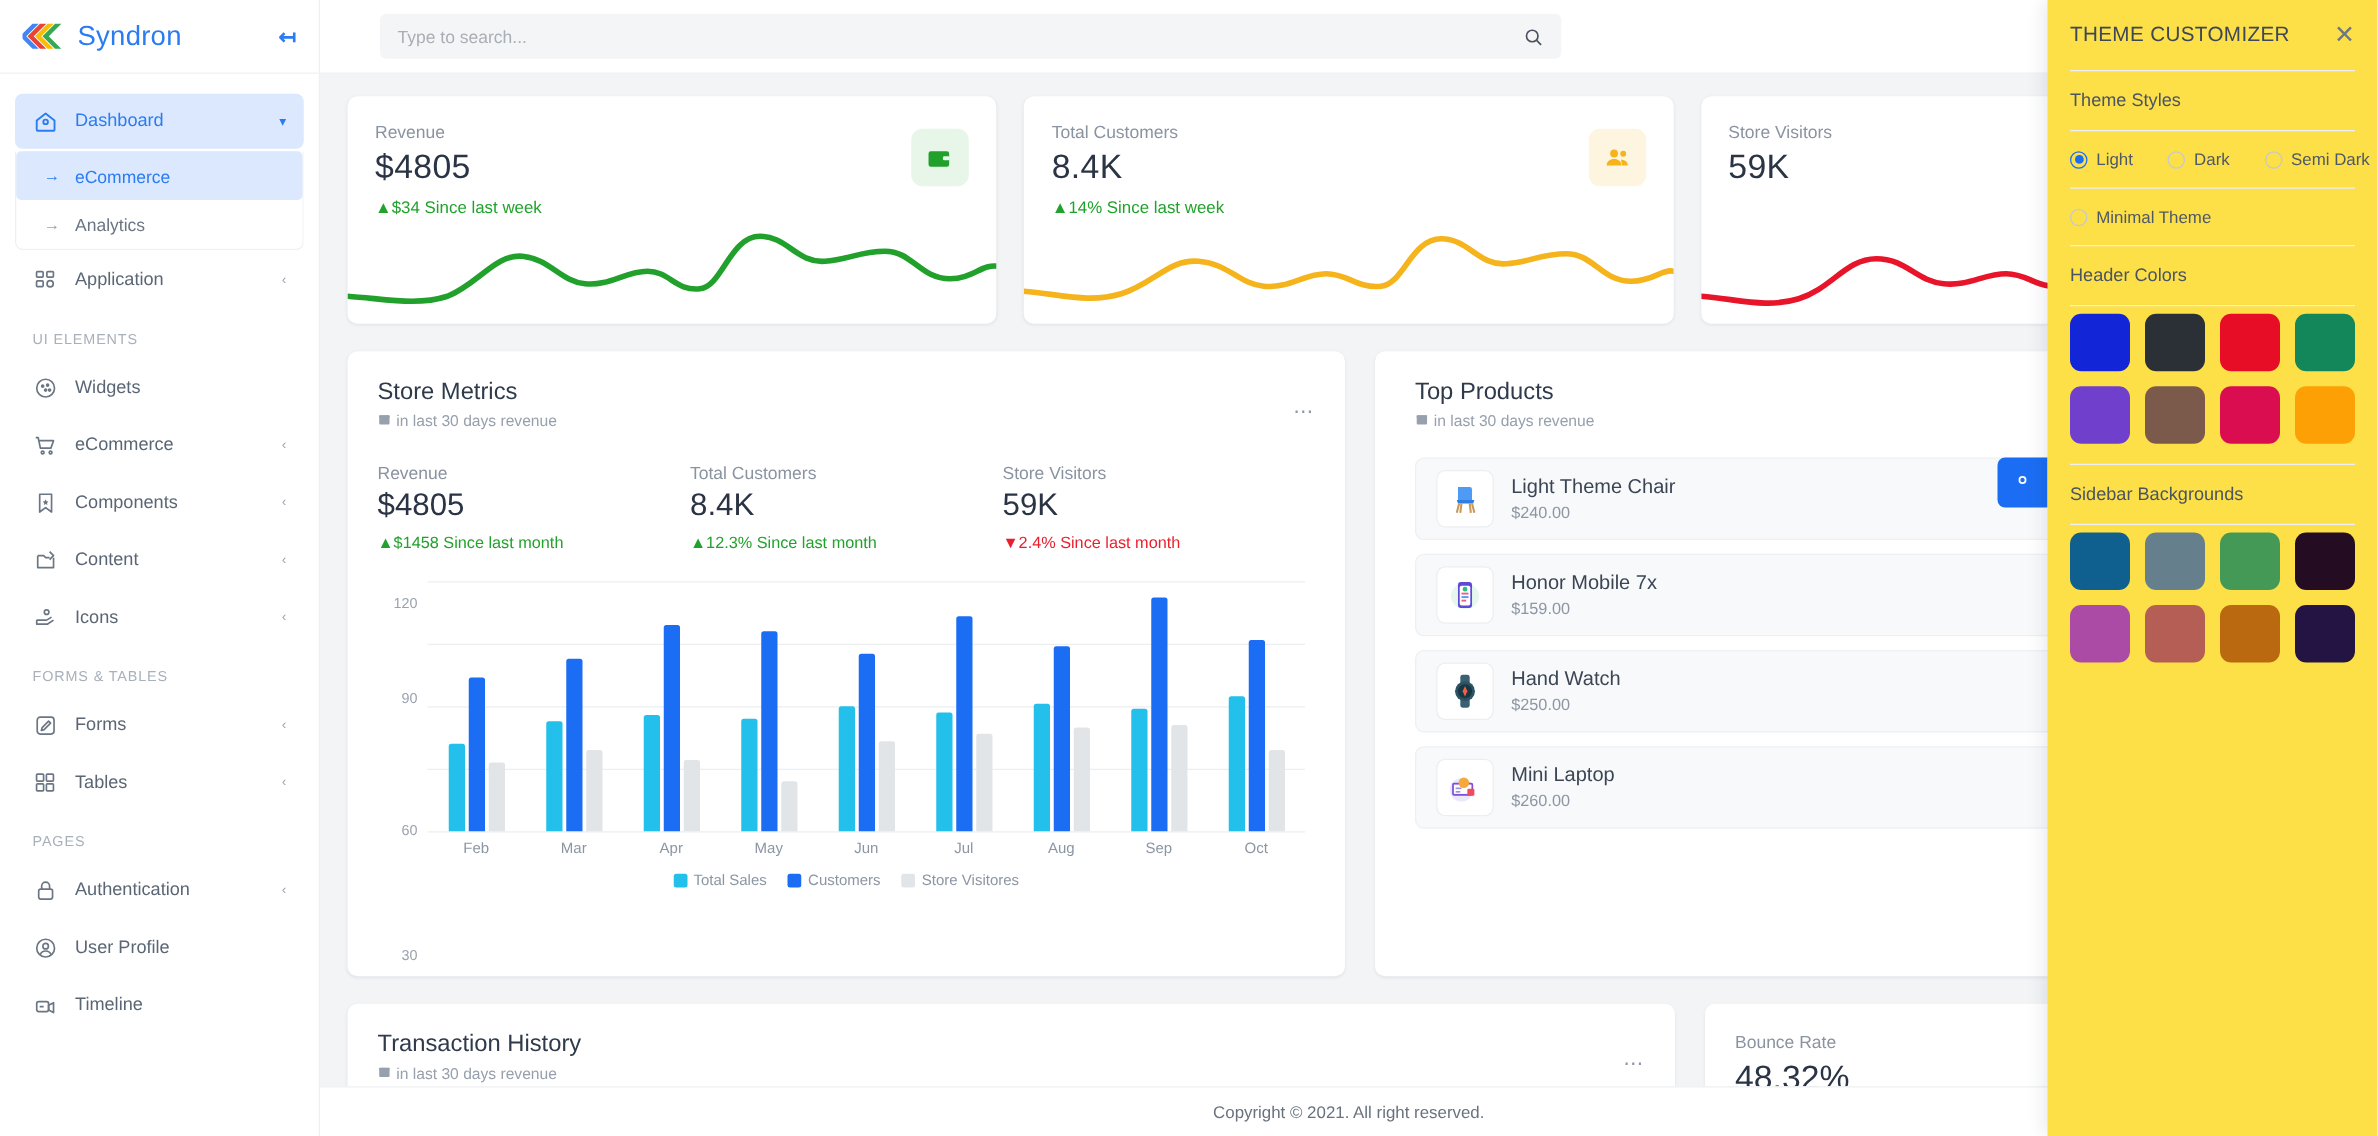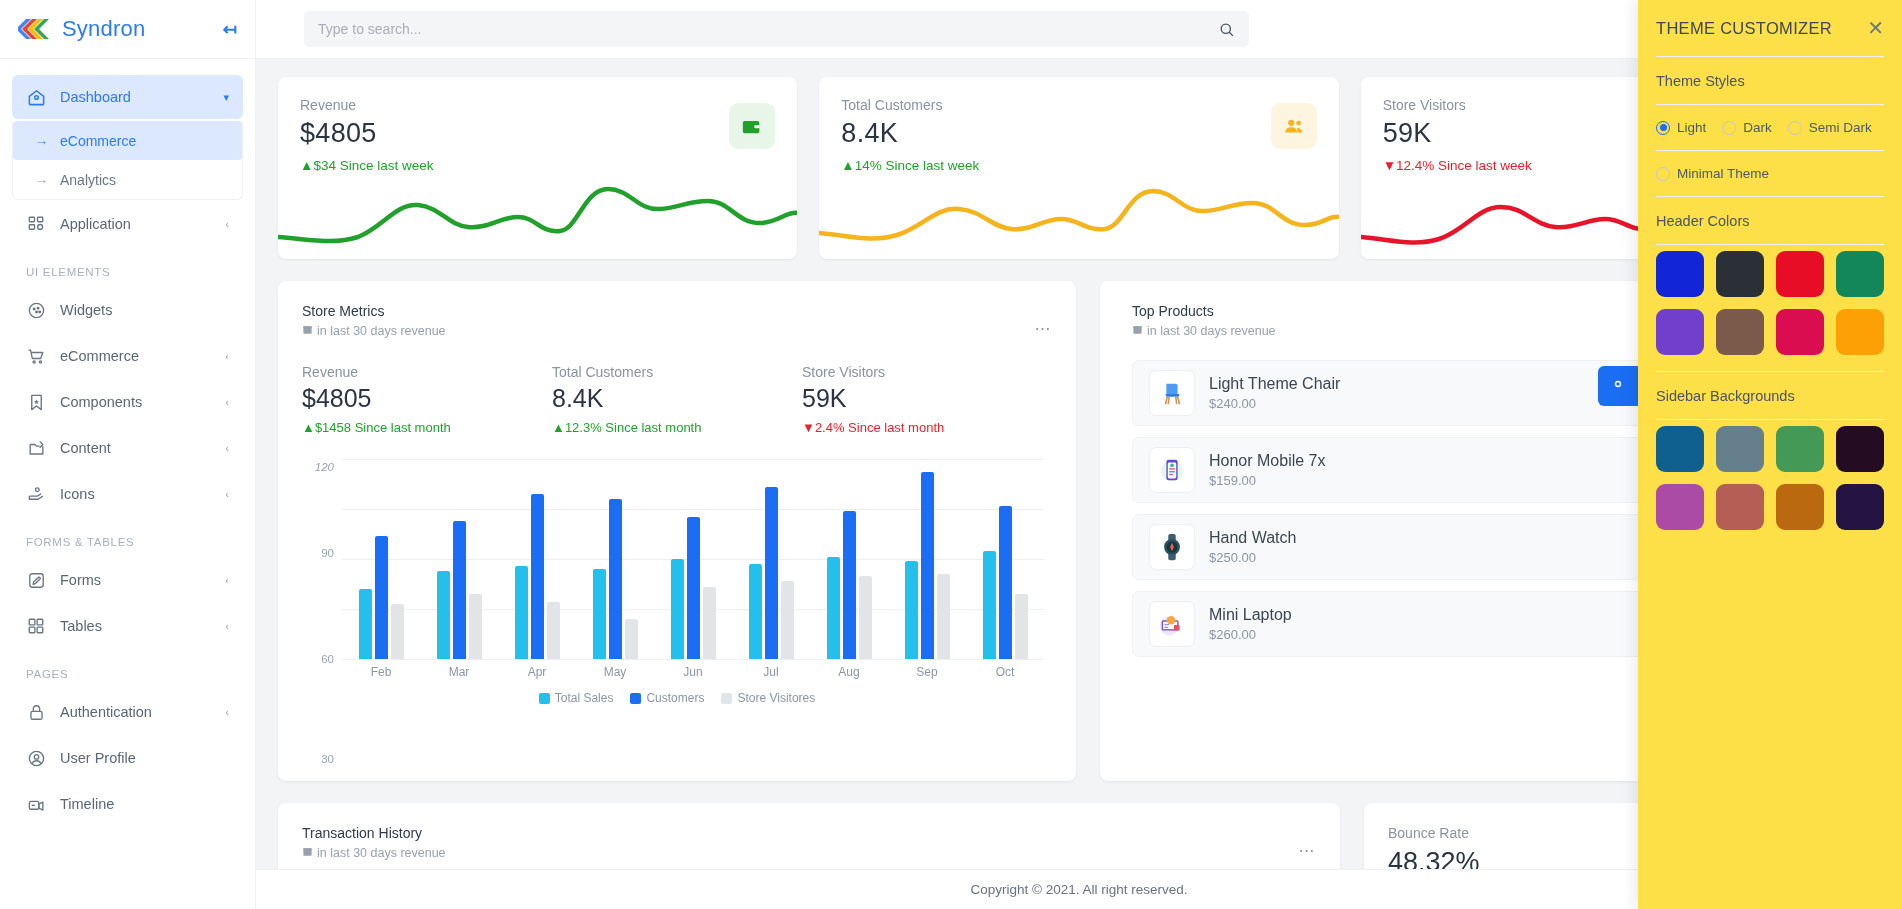--- a/index.html
+++ b/index.html
@@ -93,21 +93,21 @@
   .down { color: #ea1f2c; }
   .stat-icon {
     position: absolute; right: 22px; top: 26px; width: 46px; height: 46px;
     border-radius: 9px; display: flex; align-items: center; justify-content: center;
   }
   .spark { position: absolute; left: 0; right: 0; bottom: 0; height: 92px; }
 
   .mid-row { display: flex; gap: 24px; margin-top: 22px; }
   .metrics-card { width: 798px; height: 500px; padding: 22px 24px 12px; position: relative; flex:none;}
   .products-card { flex: 1; height: 500px; padding: 22px 32px 10px; position: relative; overflow:hidden;}
-  .card-title { font-size: 14px; color: #2f3a4a; font-weight: 400; }
+  .card-title { font-size: 19px; color: #2f3a4a; font-weight: 400; }
   .card-sub { font-size: 12.5px; color: #97a0ad; margin-top: 5px; display: flex; align-items: center; gap: 4px; }
   .dots { position: absolute; right: 24px; top: 38px; color: #8d95a2; letter-spacing: 1.5px; font-size: 16px; cursor: pointer;}
 
   .metric-cols { display: flex; margin-top: 26px; }
   .metric-col { width: 265px; }
   .metric-col .l { font-size: 14px; color: #8a93a0; }
   .metric-col .v { font-size: 25px; color: #2b3445; margin-top: 4px; }
   .metric-col .d { font-size: 13px; margin-top: 7px; }
 
   .chart { position: relative; margin-top: 16px; height: 250px; }
@@ -159,21 +159,21 @@
   .customizer {
     position: absolute; right: 0; top: 0; width: 264px; height: 909px;
     background: #fde047; box-shadow: -3px 0 14px rgba(20,30,60,.10); z-index: 10;
     padding: 0 18px;
   }
   .cz-head { display: flex; align-items: center; height: 56px; }
   .cz-title { font-size: 16.5px; color: #3d4756; letter-spacing: .3px; }
   .cz-close { margin-left: auto; font-size: 20px; color: #6d7682; cursor: pointer; line-height:1;}
   .cz-hr { height: 1px; background: #edeff2; }
   .cz-section { font-size: 14.5px; color: #4a5462; padding: 16px 0 15px; }
-  .cz-radios { display: flex; align-items: center; gap: 16px; padding: 15px 0; }
+  .cz-radios { display: flex; align-items: center; gap: 28px; padding: 15px 0; }
   .rad { display: flex; align-items: center; gap: 7px; font-size: 13.5px; color: #4f5866; cursor: pointer; white-space: nowrap;}
   .rad .dot { width: 14px; height: 14px; border-radius: 50%; border: 1.6px solid #c3c9d2; position: relative; flex:none;}
   .rad.on .dot { border-color: #1b6ef3; }
   .rad.on .dot::after { content:''; position: absolute; inset: 2.5px; border-radius: 50%; background: #1b6ef3; }
   .cz-swatches { display: grid; grid-template-columns: repeat(4, 1fr); gap: 12px; padding: 6px 0 16px; }
   .sw-box { height: 46px; border-radius: 9px; cursor: pointer; }
 </style>
 </head>
 <body>
 
@@ -419,23 +419,20 @@
           </svg>
         </div>
         <svg class="spark" viewBox="0 0 520 92" preserveAspectRatio="none">
           <path d="M0 66 C28 68 52 76 78 68 C104 60 116 40 140 42 C164 44 172 60 192 62 C212 64 224 52 242 52 C260 52 266 64 286 62 C304 60 310 24 334 24 C356 24 364 46 386 44 C404 43 414 36 434 36 C456 36 462 58 486 58 C504 58 510 48 520 50" fill="none" stroke="#f5b31c" stroke-width="4.5" stroke-linecap="round"></path>
         </svg>
       </div>
 
       <div class="card stat-card">
         <div class="stat-label">Store Visitors</div>
         <div class="stat-value">59K</div>
-        <div class="stat-delta down">
-          <span>▼</span><span>12.4% Since last week</span>
-        </div>
         <div class="stat-icon" style="background:#fdeaec">
           <svg width="22" height="22" viewBox="0 0 24 24" fill="none" stroke="#e8142a" stroke-width="2">
             <path d="M2 12s3.6-6 10-6 10 6 10 6-3.6 6-10 6-10-6-10-6z"></path>
               <circle cx="12" cy="12" r="2.6" fill="#e8142a"></circle>
           </svg>
         </div>
         <svg class="spark" viewBox="0 0 520 92" preserveAspectRatio="none">
           <path d="M0 70 C28 72 52 80 78 72 C104 64 116 40 140 40 C164 40 172 58 194 60 C214 62 226 52 244 52 C262 52 268 64 288 62 C306 60 312 30 334 32 C354 34 362 66 384 64 C402 62 414 36 434 36 C456 36 462 58 486 58 C504 58 510 48 520 50" fill="none" stroke="#e8142a" stroke-width="4.5" stroke-linecap="round"></path>
         </svg>
       </div>
@@ -483,21 +480,21 @@
                 <div class="gridline" style="top: 150px;">
                   <div class="ytick" style="top: 150px;">30</div>
                 </div>
                 <div class="gridline" style="top: 100px;">
                   <div class="ytick" style="top: 100px;">60</div>
                 </div>
                 <div class="gridline" style="top: 50px;">
                   <div class="ytick" style="top: 44px;">90</div>
                 </div>
                 <div class="gridline" style="top: 0px;">
-                  <div class="ytick" style="top: 8px; font-style: italic;">120</div>
+                  <div class="ytick" style="top: 18px;">120</div>
                 </div>
               </div>
             <div class="bars" id="bars">
                 <div class="bgroup">
                   <div class="bar" style="height: 70px; background: rgb(35, 192, 236);"></div>
                   <div class="bar" style="height: 123.333px; background: rgb(27, 110, 243);"></div>
                   <div class="bar" style="height: 55px; background: rgb(226, 229, 232);"></div>
                 </div>
                 <div class="bgroup">
                   <div class="bar" style="height: 88.3333px; background: rgb(35, 192, 236);"></div>

